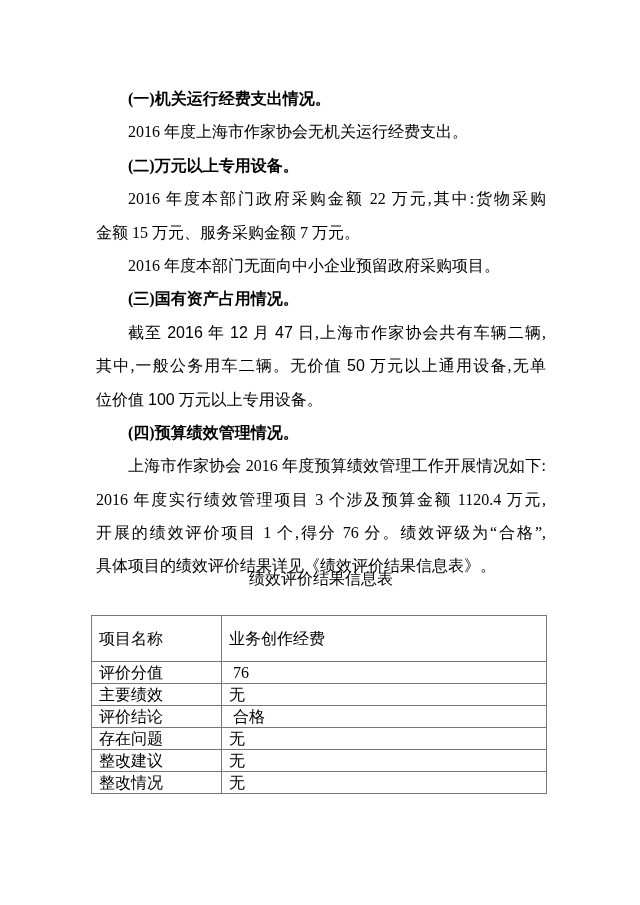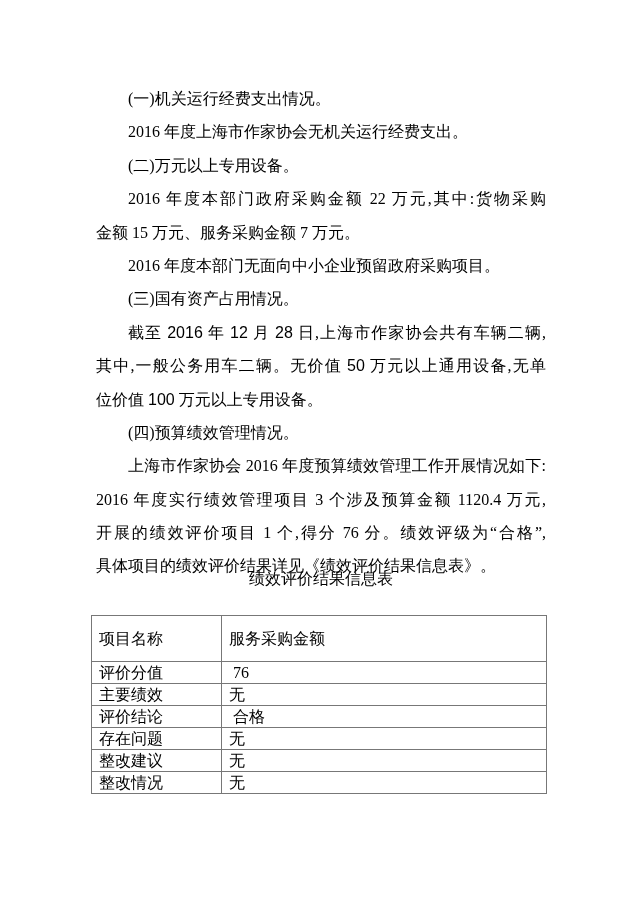--- a/index.html
+++ b/index.html
@@ -21,21 +21,21 @@
     width: 450px;
   }
   .line {
     display: block;
     height: 33.4px;
     line-height: 33.4px;
     font-size: 16px;
     white-space: nowrap;
     overflow: visible;
   }
-  .line.heading { font-weight: normal; }
+  .line.heading { font-weight: bold; }
   .line.indent { text-indent: 32px; }
   .line.justify {
     white-space: normal;
     text-align: justify;
     text-align-last: justify;
     text-justify: inter-character;
     height: 33.4px;
     overflow: hidden;
   }
   .line.center {
@@ -72,41 +72,41 @@
 
 <div class="page">
   <div class="doc" id="doc-lines">
       <div class="line heading indent">(一)机关运行经费支出情况。</div>
       <div class="line indent">2016 年度上海市作家协会无机关运行经费支出。</div>
       <div class="line heading indent">(二)万元以上专用设备。</div>
       <div class="line indent justify">2016 年度本部门政府采购金额 22 万元,其中:货物采购</div>
       <div class="line">金额 15 万元、服务采购金额 7 万元。</div>
       <div class="line indent">2016 年度本部门无面向中小企业预留政府采购项目。</div>
       <div class="line heading indent">(三)国有资产占用情况。</div>
-      <div class="line indent justify"><span>截至 </span><span class="sans">2016</span><span> 年 </span><span class="sans">12</span><span> 月 </span><span class="sans">28</span><span> 日,上海市作家协会共有车辆二辆,</span></div>
+      <div class="line indent justify"><span>截至 </span><span class="sans">2016</span><span> 年 </span><span class="sans">12</span><span> 月 </span><span class="sans">47</span><span> 日,上海市作家协会共有车辆二辆,</span></div>
       <div class="line justify"><span>其中,一般公务用车二辆。无价值 </span><span class="sans">50</span><span> 万元以上通用设备,无单</span></div>
       <div class="line"><span>位价值 </span><span class="sans">100</span><span> 万元以上专用设备。</span></div>
       <div class="line heading indent">(四)预算绩效管理情况。</div>
       <div class="line indent justify">上海市作家协会 2016 年度预算绩效管理工作开展情况如下:</div>
       <div class="line justify">2016 年度实行绩效管理项目 3 个涉及预算金额 1120.4 万元,</div>
       <div class="line justify">开展的绩效评价项目 1 个,得分 76 分。绩效评级为“合格”,</div>
       <div class="line">具体项目的绩效评价结果详见《绩效评价结果信息表》。</div>
     </div>
   <div class="doc" style="top: 562px;">
     <div class="line center">绩效评价结果信息表</div>
   </div>
   <table class="ptable">
     <colgroup>
         <col class="c1">
         <col class="c2">
       </colgroup>
     <tbody id="table-body">
         <tr class="first">
           <td>项目名称</td>
-          <td>服务采购金额</td>
+          <td>业务创作经费</td>
         </tr>
         <tr class="">
           <td>评价分值</td>
           <td> 76</td>
         </tr>
         <tr class="">
           <td>主要绩效</td>
           <td>无</td>
         </tr>
         <tr class="">

